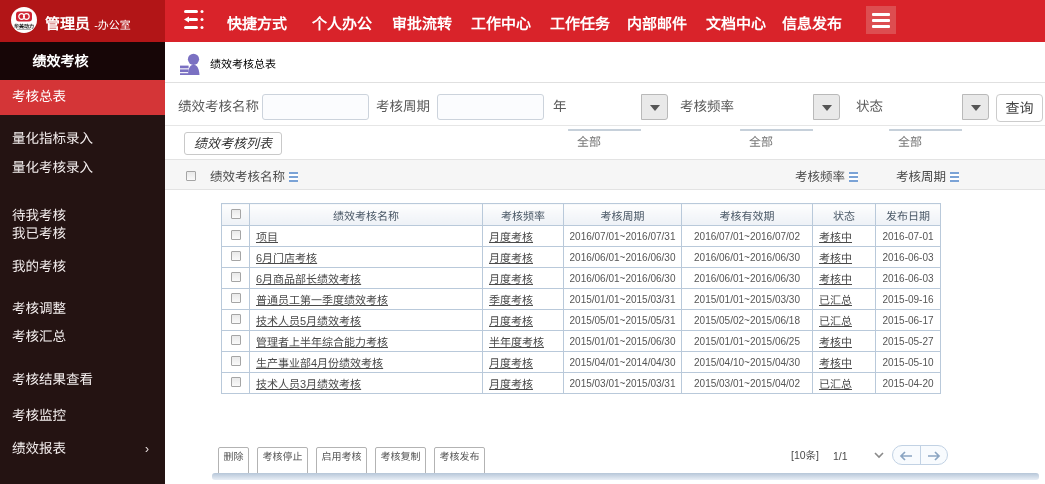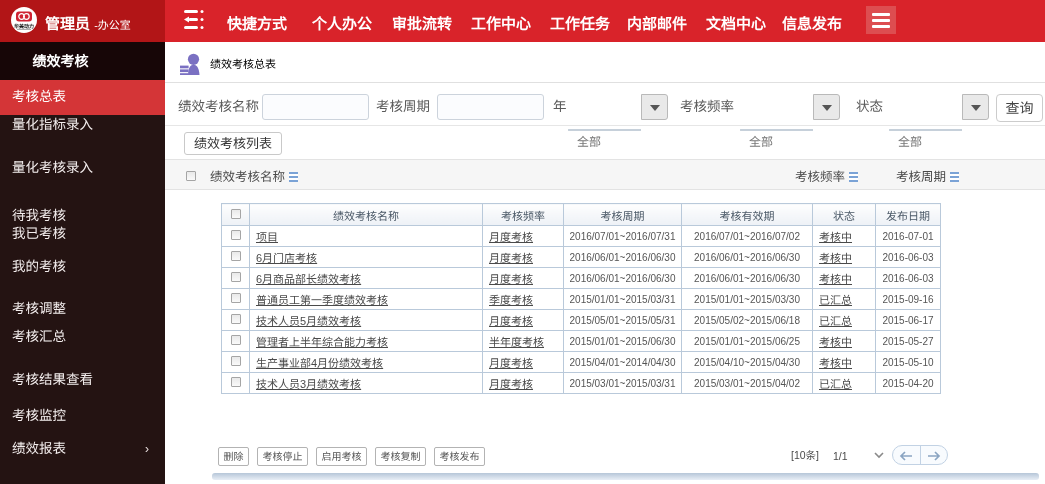--- a/index.html
+++ b/index.html
@@ -27,37 +27,37 @@
 
 #filter{left:165px;top:83px;width:880px;height:43px;border-bottom:1px solid #e6e6e6;}
 .flabel{top:94px;font-size:13.5px;color:#5a5a5a;line-height:26px;white-space:nowrap;}
 .inp{top:94px;height:26px;background:#fbfcfe;border:1px solid #ccd3dc;border-radius:3px;}
 .sel{top:94px;height:26px;display:flex;}
 .sel .sv{background:#f7fafc;border:1px solid #c6d0da;border-right:none;border-radius:3px 0 0 3px;font-size:12px;color:#777;line-height:24px;padding-left:8px;margin-top:35px;}
 .sel .sb{width:27px;background:#e9e9e9;border:1px solid #b9b9b9;border-radius:0 3px 3px 0;position:relative;}
 .sel .sb:after{content:"";position:absolute;left:8px;top:10px;border:5px solid transparent;border-top:6px solid #555;}
 #qbtn{left:996px;top:94px;width:47px;height:28px;background:#fff;border:1px solid #ccc;border-radius:4px;font-size:14px;color:#444;text-align:center;line-height:26px;}
 
-#lbtn{left:184px;top:132px;width:98px;height:23px;background:#fff;border:1px solid #c9c9c9;border-radius:3px;font-size:13px;color:#333;text-align:center;line-height:21px;}
+#lbtn{left:184px;top:132px;width:98px;height:23px;background:#fff;border:1px solid #c9c9c9;border-radius:3px;font-size:13px;color:#333;text-align:center;line-height:21px;font-style:italic;}
 
 #sortbar{left:165px;top:159px;width:880px;height:31px;background:#f6f6f6;border-top:1px solid #e3e3e3;border-bottom:1px solid #e3e3e3;}
 .ck{width:10px;height:10px;background:linear-gradient(#e9e9e9,#fafafa);border:1px solid #a5a5a5;border-radius:1px;}
 .shd{top:165.5px;font-size:12.5px;color:#4a4a4a;}
 .sico{display:inline-block;width:9px;height:10px;vertical-align:-1px;margin-left:4px;
 background:linear-gradient(to bottom,#7ba3d6 0,#7ba3d6 2.4px,#fff 2.4px,#fff 3.8px,#7ba3d6 3.8px,#7ba3d6 6.2px,#fff 6.2px,#fff 7.6px,#7ba3d6 7.6px,#7ba3d6 10px);}
 
 table{position:absolute;left:221px;top:203px;border-collapse:collapse;table-layout:fixed;}
 th,td{border:1px solid #b9c9da;font-weight:normal;overflow:hidden;white-space:nowrap;}
 th{height:22px;font-size:11px;color:#4c5a68;background:linear-gradient(#fefefe,#edf1f6);}
 td{height:21px;font-size:11px;color:#4a4a4a;background:#fff;}
 td.l{padding-left:6px;text-decoration:underline;}
 td.c{text-align:center;color:#555;font-size:10px;}
 td.ckc,th.ckc{text-align:center;}
 
-.fbtn{top:447px;height:19px;background:#fff;border:1px solid #b3b3b3;border-radius:2px;font-size:10px;color:#555;text-align:center;line-height:17px;}
+.fbtn{top:447px;height:31px;background:#fff;border:1px solid #b3b3b3;border-radius:2px;font-size:10px;color:#555;text-align:center;line-height:17px;}
 #pginfo{top:447px;left:791px;font-size:10.5px;color:#4a4a4a;}
 #pg11{top:450px;left:833px;font-size:10.5px;color:#4a4a4a;}
 #pill{left:892px;top:445px;width:56px;height:20px;border:1px solid #c2d2e4;border-radius:10px;background:#f8fbfe;}
 #pill .dv{position:absolute;left:27px;top:0;width:1px;height:18px;background:#c2d2e4;}
 #hscroll{left:212px;top:473px;width:827px;height:7px;border-radius:3px;background:linear-gradient(#b6c6d8,#e8eef6);}
 </style>
 </head>
 <body>
 
 <div class="abs" id="top-left"></div>
@@ -90,21 +90,21 @@
 <span class="abs nav" style="left:772px">信息发布</span>
 <div class="abs" id="hamb">
     <i style="top:7px"></i>
     <i style="top:13px"></i>
     <i style="top:19px"></i>
   </div>
 
 <div class="abs" id="side"></div>
 <div class="abs" id="side-hd">绩效考核</div>
 <div class="abs sit on" style="top:80px;height:34.5px">考核总表</div>
-<div class="abs sit" style="top:108px">量化指标录入</div>
+<div class="abs sit" style="top:122px">量化指标录入</div>
 <div class="abs sit" style="top:151.3px">量化考核录入</div>
 <div class="abs sit" style="top:199px">待我考核</div>
 <div class="abs sit" style="top:217px">我已考核</div>
 <div class="abs sit" style="top:250.2px">我的考核</div>
 <div class="abs sit" style="top:291.8px">考核调整</div>
 <div class="abs sit" style="top:320px">考核汇总</div>
 <div class="abs sit" style="top:362.9px">考核结果查看</div>
 <div class="abs sit" style="top:399.3px">考核监控</div>
 <div class="abs sit" style="top:432px">绩效报表<span class="arr">›</span></div>
 

